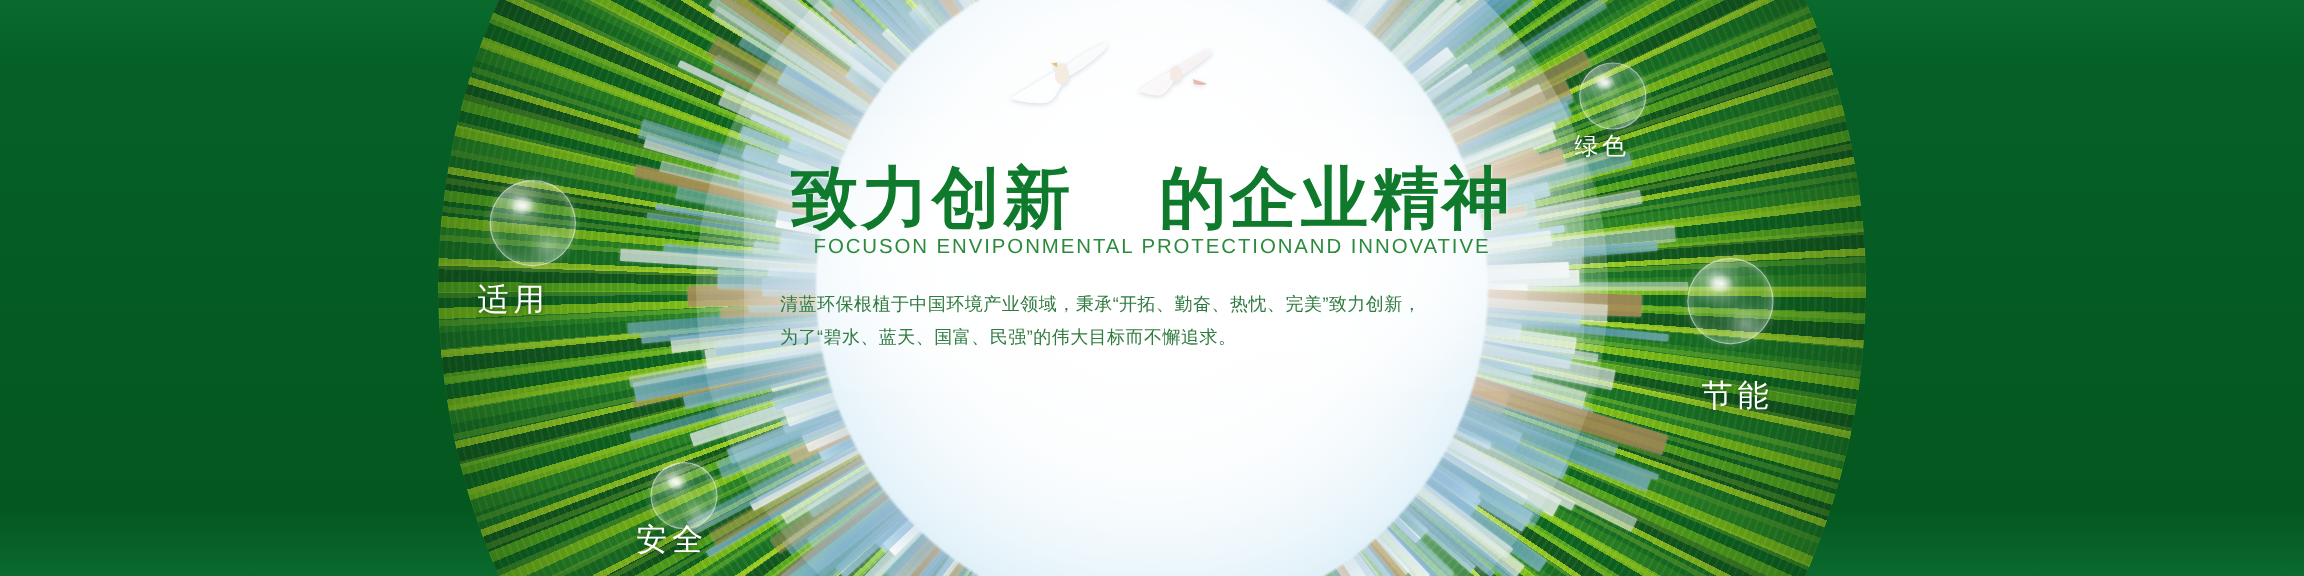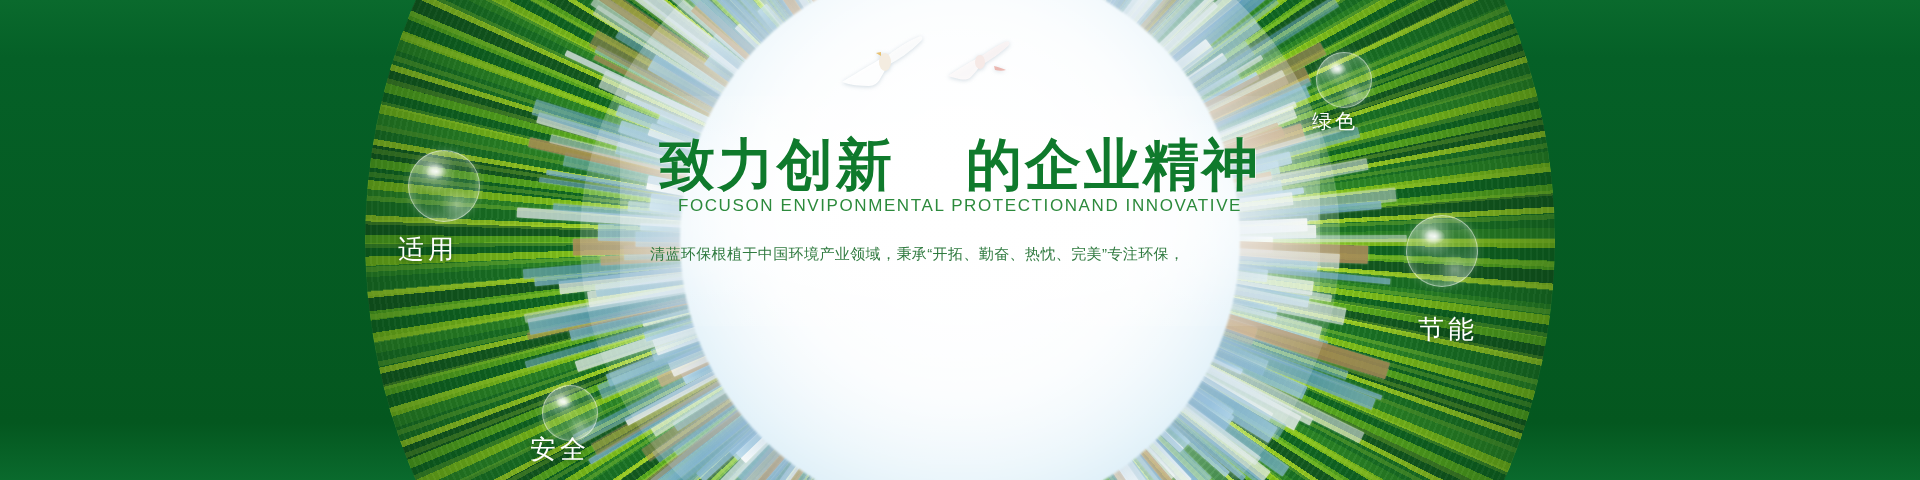--- a/index.html
+++ b/index.html
@@ -495,17 +495,18 @@
   <span class="keyword" style="left:1418px; top:312px;">节能</span>
 
   <div class="headline">
     <div class="h-main">
       <span>致力创新</span>
       <span class="gap"></span>
       <span>的企业精神</span>
     </div>
     <div class="h-sub">FOCUSON ENVIPONMENTAL PROTECTIONAND INNOVATIVE</div>
     <div class="body-text">
-      <p>清蓝环保根植于中国环境产业领域，秉承“开拓、勤奋、热忱、完美”专注环保，</p>
+      <p>清蓝环保根植于中国环境产业领域，秉承“开拓、勤奋、热忱、完美”致力创新，</p>
+      <p>为了“碧水、蓝天、国富、民强”的伟大目标而不懈追求。</p>
     </div>
   </div>
 
 </div>
 
 </body></html>

